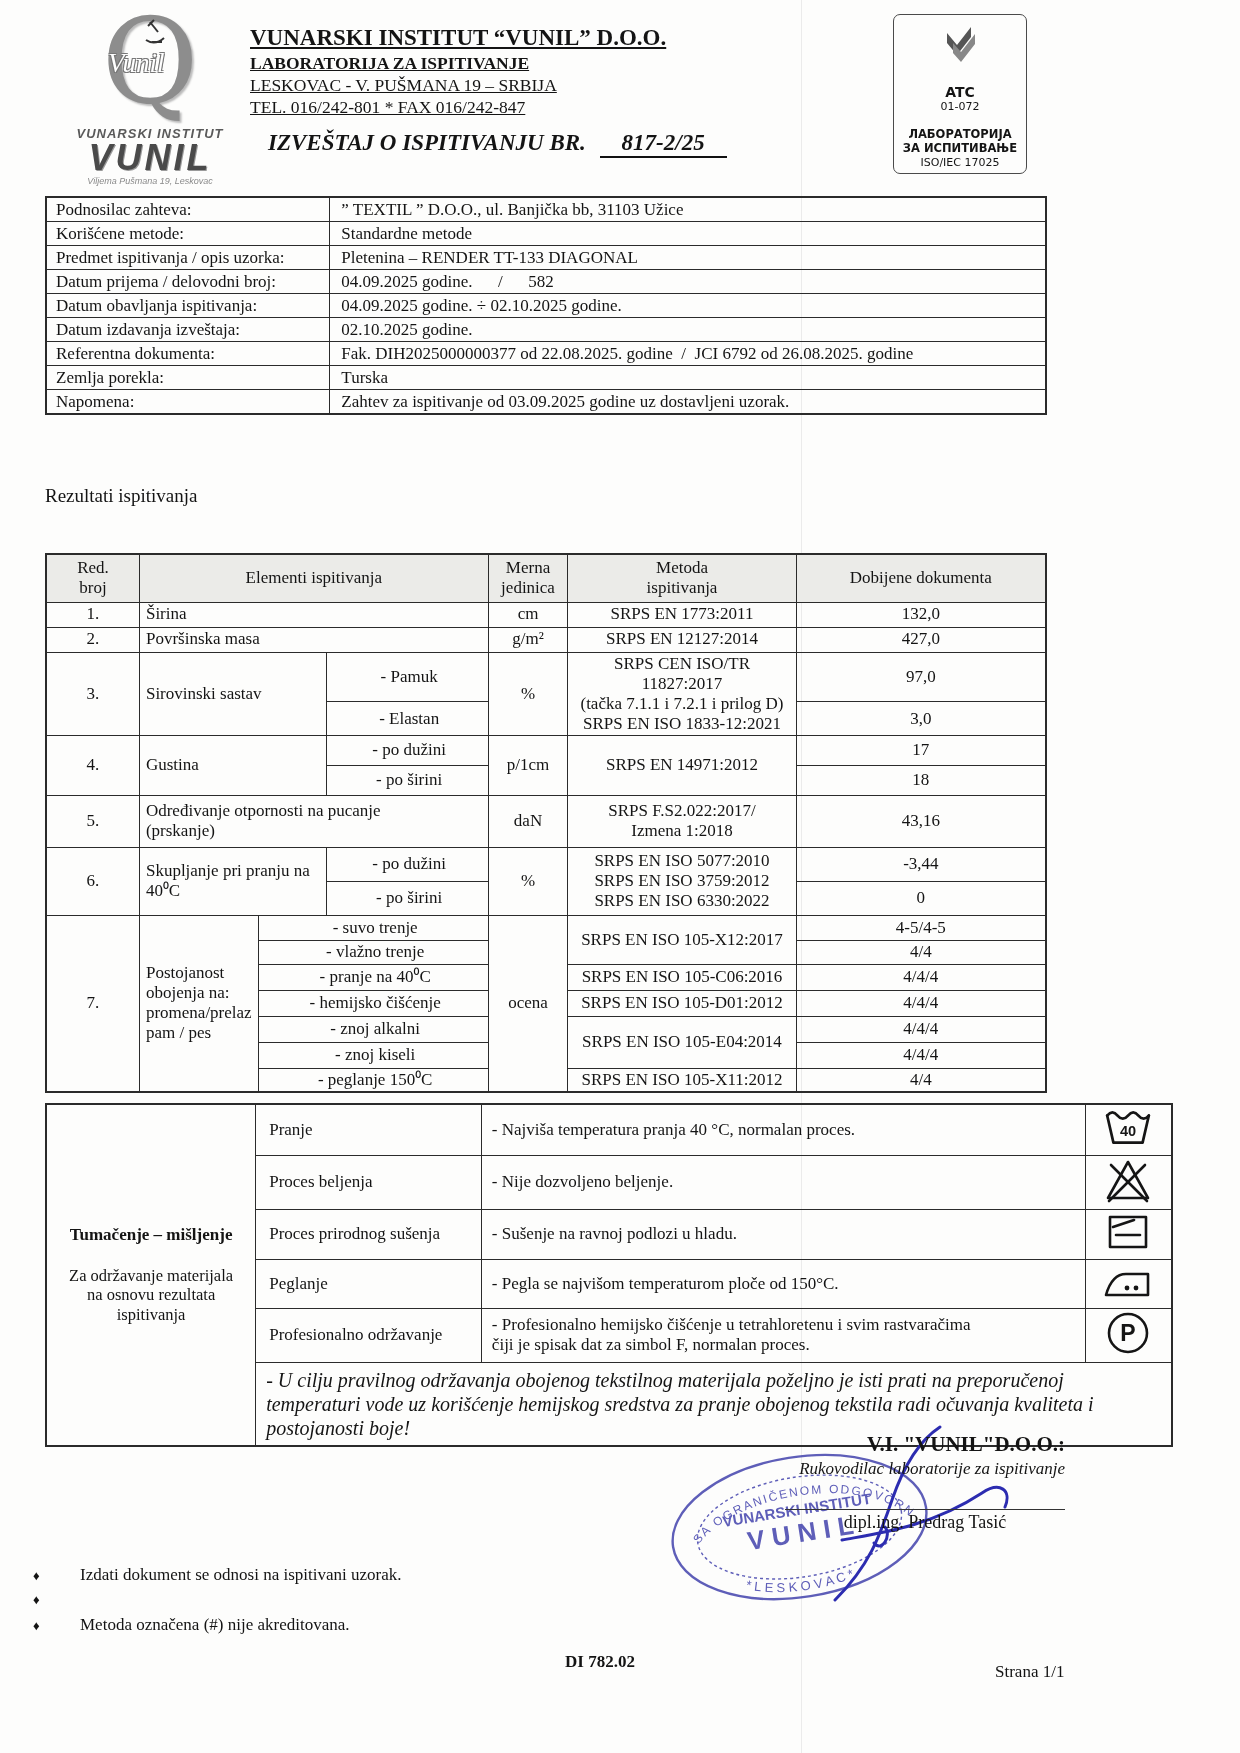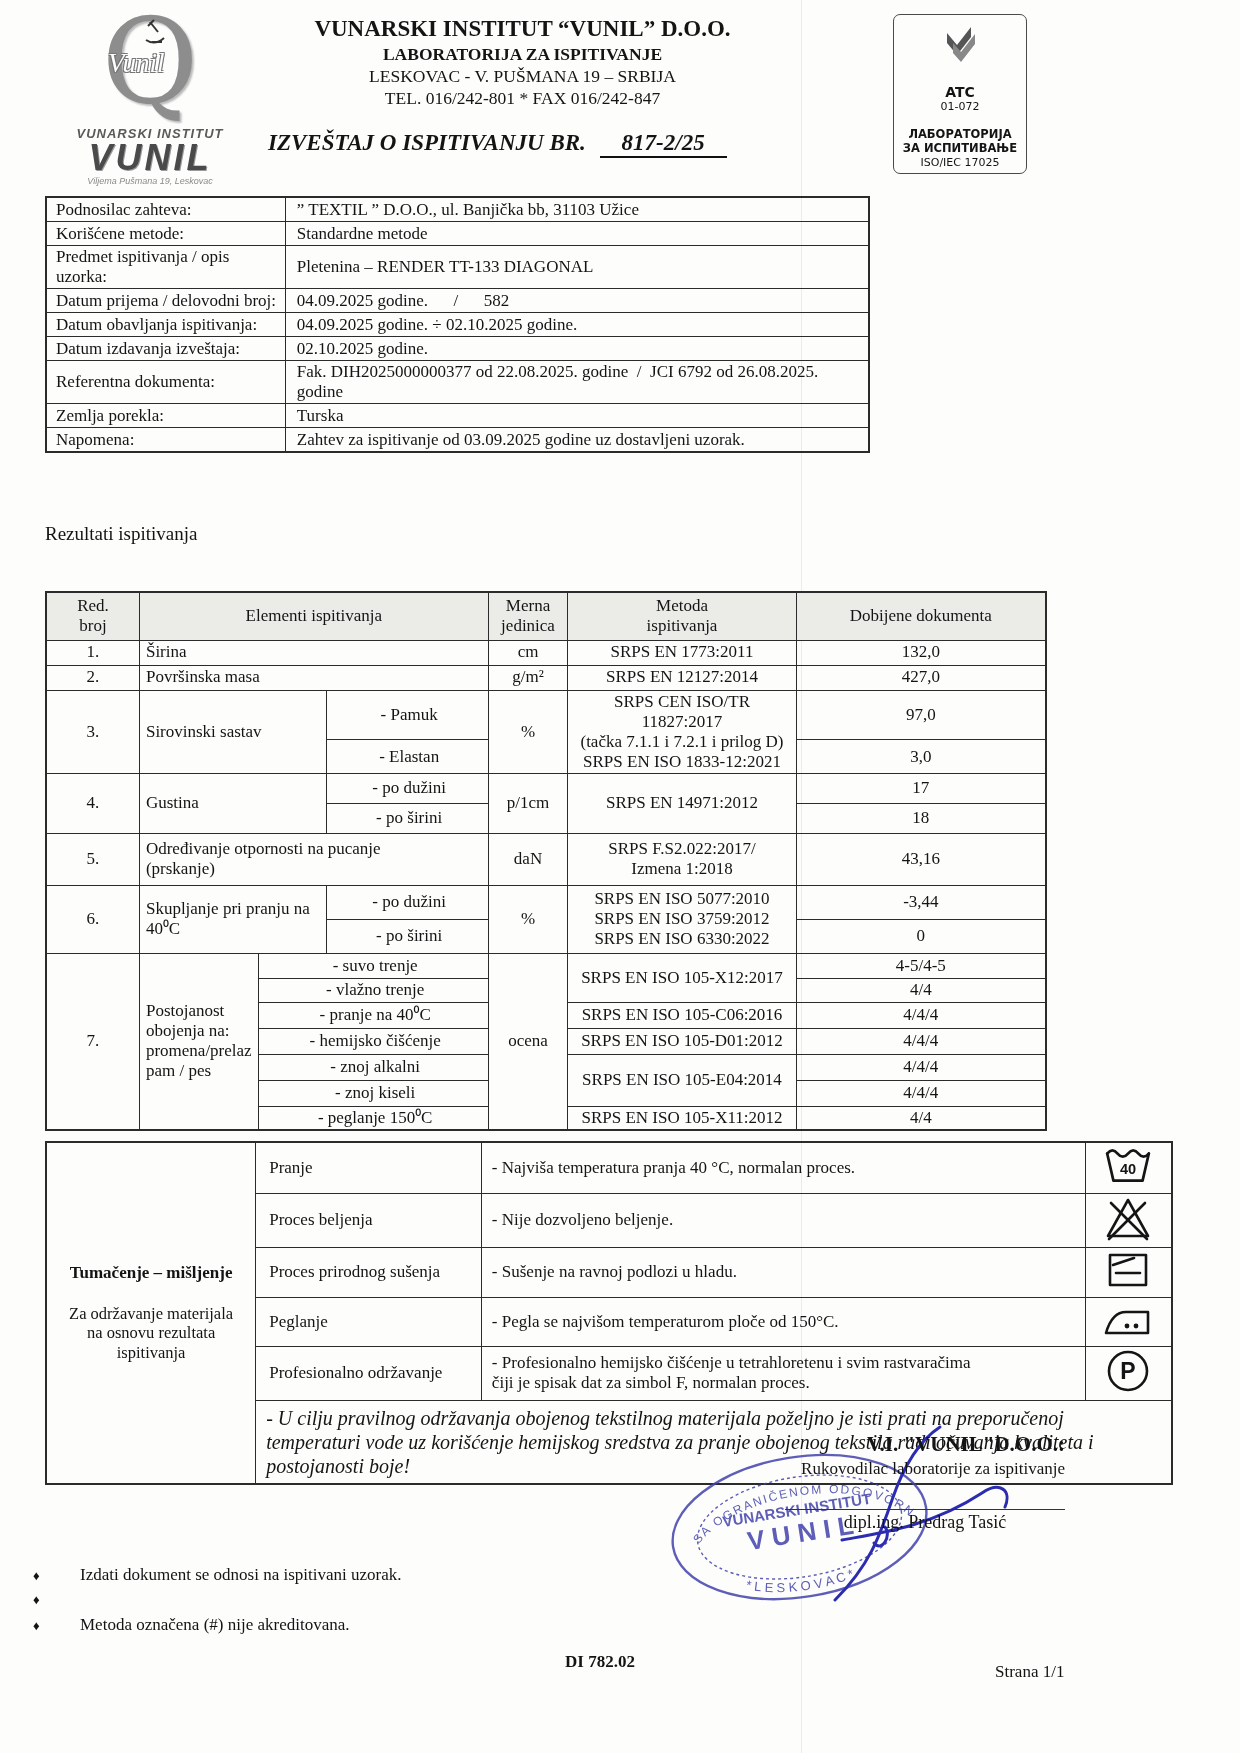--- a/index.html
+++ b/index.html
@@ -16,21 +16,21 @@
             font-style:italic;font-size:27px;color:#fff;
             text-shadow:-1px -1px 0 #777,1px -1px 0 #777,-1px 1px 0 #777,1px 1px 0 #777;}
   .q-scope{position:absolute;left:92px;top:12px;}
   .brand-top{font-family:"Liberation Sans",sans-serif;font-style:italic;font-weight:bold;
              font-size:13px;letter-spacing:1px;color:#5a5a5a;margin-top:2px;}
   .brand-main{font-family:"Liberation Sans",sans-serif;font-style:italic;font-weight:bold;
               font-size:36px;line-height:34px;letter-spacing:3px;color:#4a4a4a;
               text-shadow:1px 1px 0 #9a9a9a;}
   .brand-addr{font-family:"Liberation Sans",sans-serif;font-style:italic;font-size:9px;color:#8a8a8a;margin-top:1px;}
 
-  .center-head{position:absolute;left:250px;top:16px;width:545px;text-align:center;}
+  .center-head{position:absolute;left:250px;top:25px;width:545px;text-align:left;text-decoration:underline;}
   .ch1{font-size:23px;font-weight:bold;}
   .ch2{font-size:17.5px;font-weight:bold;margin-top:2px;}
   .ch3{font-size:17.5px;margin-top:1px;}
   .ch4{font-size:17.5px;margin-top:1px;}
 
   .report-title{position:absolute;left:268px;top:130px;width:560px;
                 font-size:23px;font-weight:bold;font-style:italic;}
   .report-no{border-bottom:2.5px solid #111;padding:0 22px 1px 22px;margin-left:8px;}
 
   .badge{position:absolute;left:893px;top:14px;width:132px;height:158px;
@@ -39,21 +39,21 @@
   .badge-atc{font-weight:bold;font-size:14px;margin-top:13px;}
   .badge-code{font-size:11px;margin-top:0px;}
   .badge-lab{font-weight:bold;font-size:11.5px;line-height:14px;margin-top:14px;white-space:pre-line;}
   .badge-iso{font-size:11px;margin-top:1px;}
 
   
   .content{position:absolute;left:45px;top:196px;width:1135px;}
   table{border-collapse:collapse;}
   td{border:1.4px solid #2b2b2b;padding:1px 6px;font-size:17px;vertical-align:middle;}
 
-  .info-table{width:825px;border:2.5px solid #2b2b2b;}
+  .info-table{width:1002px;border:2.5px solid #2b2b2b;}
   .info-table td{height:21px;}
   .info-table .lbl{width:272px;padding-left:9px;}
   .info-table .val{padding-left:11px;white-space:pre-wrap;}
 
   .section-title{margin-top:70px;font-size:19px;}
 
   .res-table{width:1002px;border:2.5px solid #2b2b2b;margin-top:46px;}
   .res-table td{text-align:center;white-space:pre-line;line-height:1.18;}
   .res-table .hdr{background:#ebebe8;font-size:17px;}
   .res-table .name{text-align:left;padding-left:6px;}
@@ -64,21 +64,21 @@
   .care-left{text-align:center;white-space:pre-line;font-size:16.5px;vertical-align:middle;}
   .care-title{font-weight:bold;font-size:17px;}
   .care-term{padding-left:13px;}
   .care-desc{padding-left:10px;white-space:pre-line;}
   .care-icon-cell{text-align:center;}
   .care-note{font-style:italic;white-space:pre-line;padding:5px 10px;font-size:20px;}
 
   
   .sig-block{position:absolute;left:720px;top:1432px;width:345px;text-align:right;}
   .sig-company{font-size:21px;font-weight:bold;}
-  .sig-role{font-size:17px;margin-top:2px;}
+  .sig-role{font-size:17px;margin-top:2px;font-style:italic;}
   .sig-line{border-top:1.6px solid #333;width:280px;margin:30px 0 2px auto;}
   .sig-name{font-size:18px;text-align:center;width:280px;margin-left:auto;}
   .stamp-svg{position:absolute;left:630px;top:1415px;pointer-events:none;}
 
   
   .footnotes{position:absolute;left:33px;top:1565px;width:760px;}
   .fn-row{display:flex;align-items:baseline;margin-bottom:7px;font-size:17px;}
   .fn-bullet{width:47px;font-size:13px;}
   .doc-code{position:absolute;left:500px;top:1652px;width:200px;text-align:center;
             font-size:17px;font-weight:bold;}

